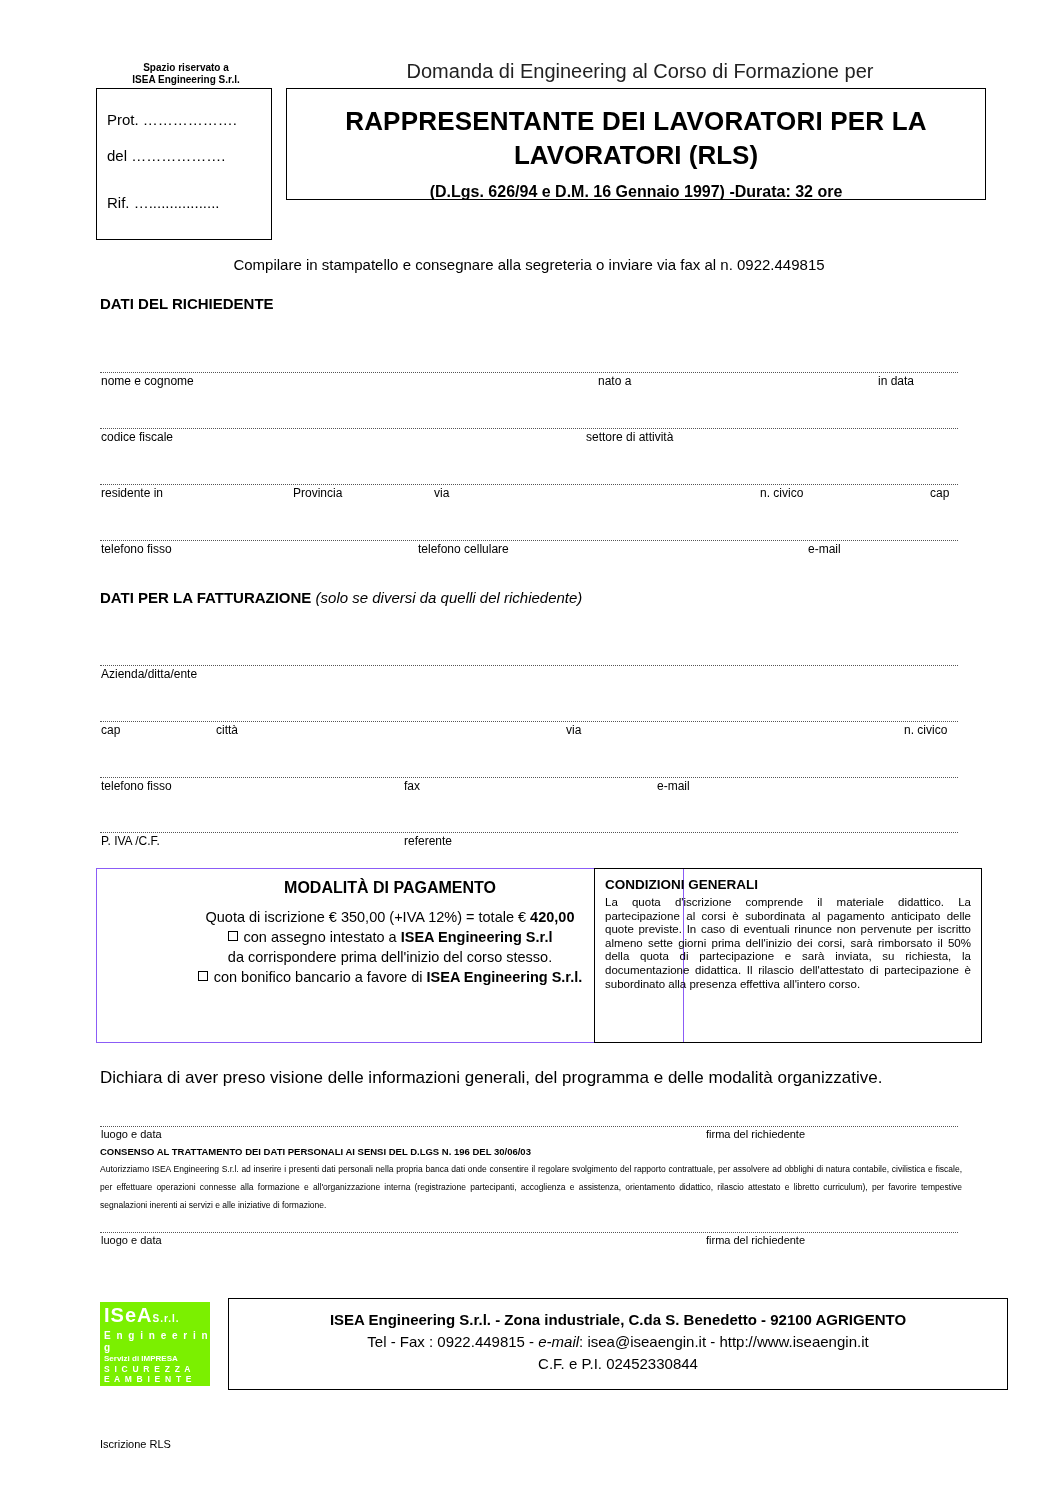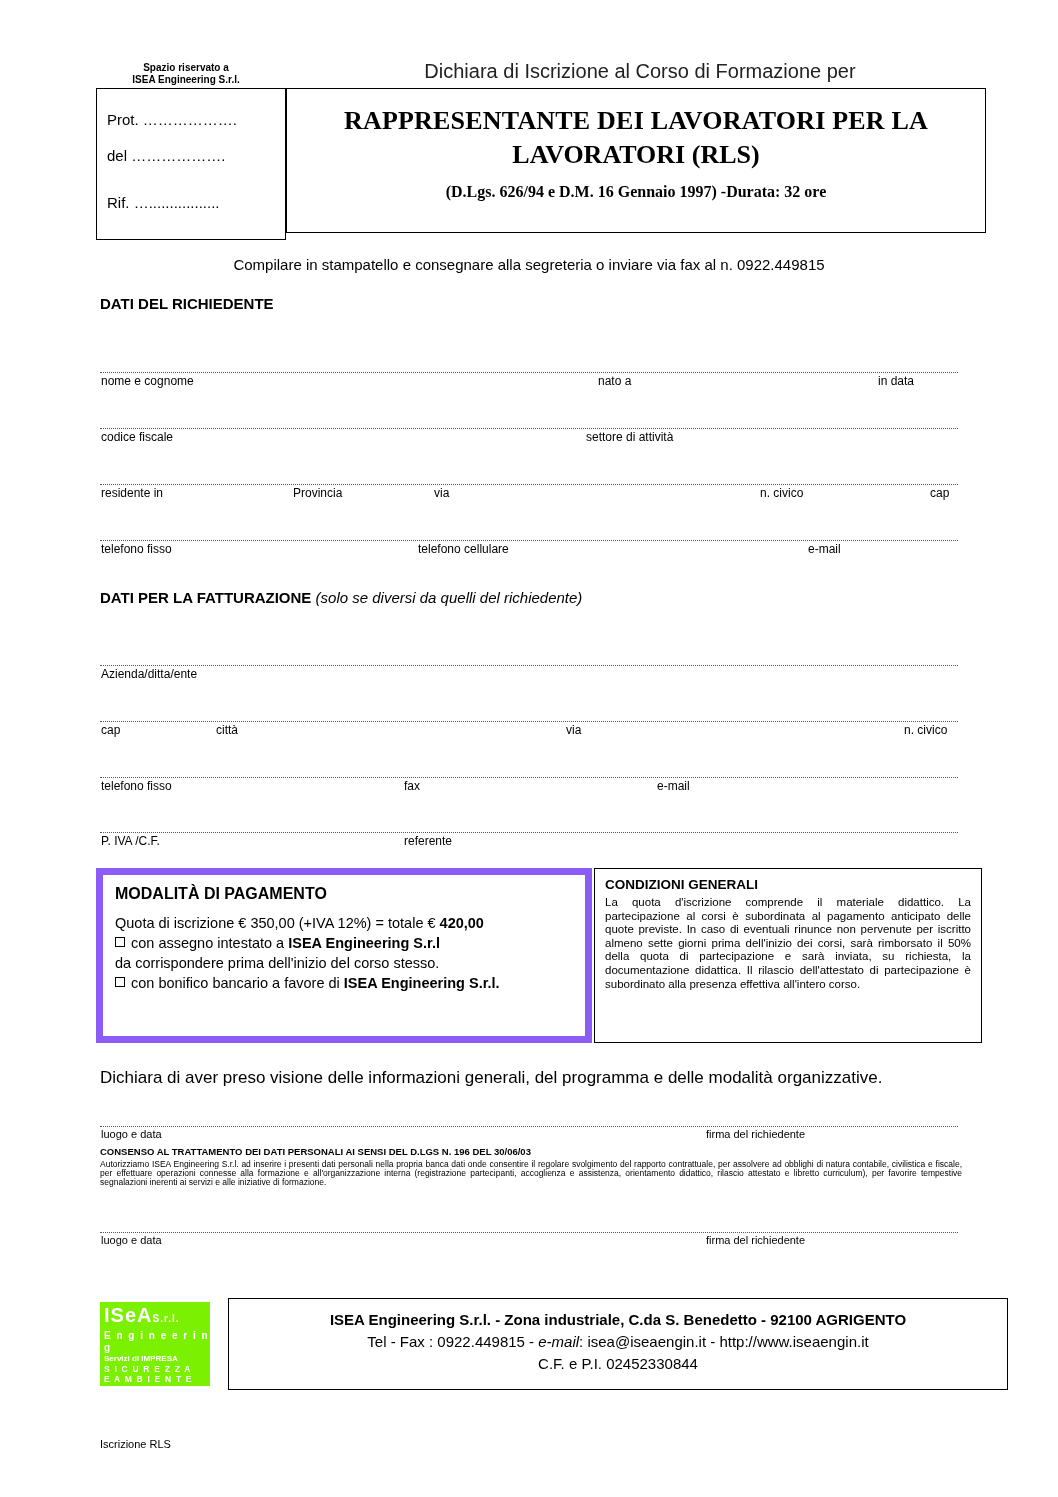--- a/index.html
+++ b/index.html
@@ -13,21 +13,21 @@
   .page{
     position:relative;
     width:1058px;
     height:1497px;
     box-sizing:border-box;
     padding:0;
   }
   .prot-box{
     position:absolute;
     left:96px; top:88px;
-    width:190px; height:152px;
+    width:176px; height:152px;
     border:1px solid #000;
     box-sizing:border-box;
   }
   .prot-caption{
     position:absolute;
     left:96px; top:62px;
     width:180px;
     text-align:center;
     font-size:10px;
     font-weight:bold;
@@ -46,25 +46,24 @@
     position:absolute;
     left:280px; top:60px;
     width:720px;
     text-align:center;
     font-size:20px;
     color:#222;
   }
   .title-box{
     position:absolute;
     left:286px; top:88px;
-    width:700px; height:145px;
-    border:1px solid #000;
-    box-sizing:border-box;
-    text-align:center;
-    font-family:Liberation Serif, serif;
+    width:700px; height:112px;
+    border:1px solid #000;
+    box-sizing:border-box;
+    text-align:center;
   }
   .title-main{
     font-size:26px;
     font-weight:bold;
     margin-top:16px;
     line-height:32px;
     letter-spacing:0.2px;
   }
   .title-main2{
     font-size:26px;
@@ -109,24 +108,25 @@
     position:absolute;
     font-size:12px;
     color:#000;
     white-space:nowrap;
   }
 
   
   .pay-box{
     position:absolute;
     left:96px; top:868px;
-    width:496px; height:175px;
-    border:7px solid #8b5cf6;
+    width:588px; height:175px;
+    border:1px solid #8b5cf6;
     box-sizing:border-box;
     padding:10px 12px;
+    text-align:center;
   }
   .pay-title{
     font-size:16px;
     font-weight:bold;
     margin-bottom:10px;
   }
   .pay-line{
     font-size:14.5px;
     line-height:20px;
   }
@@ -173,21 +173,21 @@
     position:absolute;
     left:100px; top:1146px;
     font-size:9.5px;
     font-weight:bold;
   }
   .consent-text{
     position:absolute;
     left:100px; top:1160px;
     width:862px;
     font-size:8.5px;
-    line-height:9px;
+    line-height:18px;
     text-align:justify;
   }
 
   
   .logo{
     position:absolute;
     left:100px; top:1302px;
     width:110px; height:84px;
     background:#7bf000;
     box-sizing:border-box;
@@ -251,21 +251,21 @@
     <div>Spazio riservato a</div>
     <div>ISEA Engineering S.r.l.</div>
   </div>
 
   <div class="prot-box">
     <div class="prot-line l1">Prot. ……………….</div>
     <div class="prot-line l2">del ……………….</div>
     <div class="prot-line l3">Rif.  ….................</div>
   </div>
 
-  <div class="title-sub">Dichiara di Iscrizione al Corso di Formazione per</div>
+  <div class="title-sub">Domanda di Engineering al Corso di Formazione per</div>
 
   <div class="title-box">
     <div class="title-main">RAPPRESENTANTE DEI LAVORATORI PER LA</div>
     <div class="title-main2">LAVORATORI (RLS)</div>
     <div class="title-law">(D.Lgs. 626/94 e D.M. 16 Gennaio 1997) -Durata: 32 ore</div>
   </div>
 
   <div class="compile-note">Compilare in stampatello e consegnare alla segreteria o inviare via fax al n. 0922.449815</div>
 
   <div class="sec-title" style="top:295px;">DATI DEL RICHIEDENTE</div>

